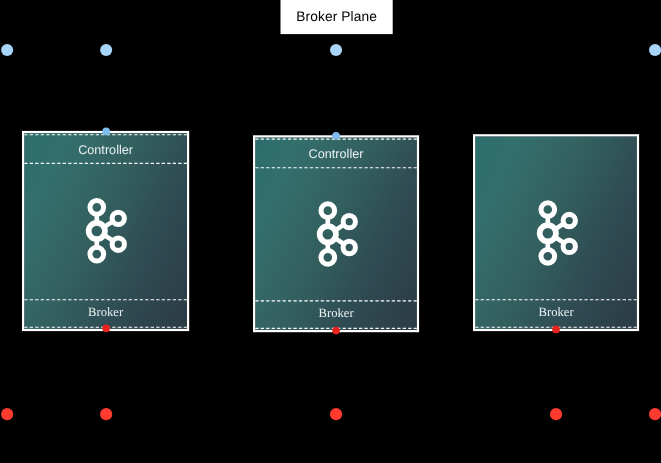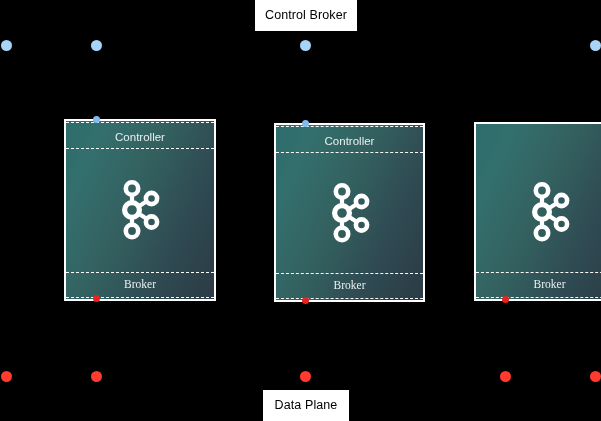--- a/index.html
+++ b/index.html
@@ -57,21 +57,20 @@
   .rail-dot.blue { background: #a8d4f8; }
   .rail-dot.red  { background: #ff3b30; }
 
   
   .node {
     position: absolute;
     box-sizing: border-box;
     border: 2px solid #ffffff;
     background: linear-gradient(115deg, #2c6d6b 0%, #336f6d 18%, #33605f 45%, #2f4a52 72%, #2b3b45 100%);
     overflow: hidden;
-    margin-left: 44px;
   }
   .node-inner {
     position: relative;
     width: 100%;
     height: 100%;
   }
 
   
   .sep {
     position: absolute;
@@ -120,23 +119,22 @@
     z-index: 5;
   }
   .edge-dot.blue { background: #7fbdf0; }
   .edge-dot.red  { background: #e8231d; }
 </style>
 </head>
 <body>
 
 <div id="canvas">
 
-  <div class="plane-label" id="control-plane-label">Control Broker</div>
-
-  <div class="plane-label" id="data-plane-label">Data Plane</div>
+  <div class="plane-label" id="control-plane-label">Broker Plane</div>
+
 
   <div id="dyn-layer">
       <div class="rail-dot blue" style="left: 6px; top: 45px; background: rgb(168, 212, 248);"></div>
       <div class="rail-dot blue" style="left: 96px; top: 45px; background: rgb(168, 212, 248);"></div>
       <div class="rail-dot blue" style="left: 305px; top: 45px; background: rgb(168, 212, 248);"></div>
       <div class="rail-dot blue" style="left: 595px; top: 45px; background: rgb(168, 212, 248);"></div>
       <div class="rail-dot red" style="left: 6px; top: 376px; background: rgb(255, 59, 48);"></div>
       <div class="rail-dot red" style="left: 96px; top: 376px; background: rgb(255, 59, 48);"></div>
       <div class="rail-dot red" style="left: 305px; top: 376px; background: rgb(255, 59, 48);"></div>
       <div class="rail-dot red" style="left: 505px; top: 376px; background: rgb(255, 59, 48);"></div>

